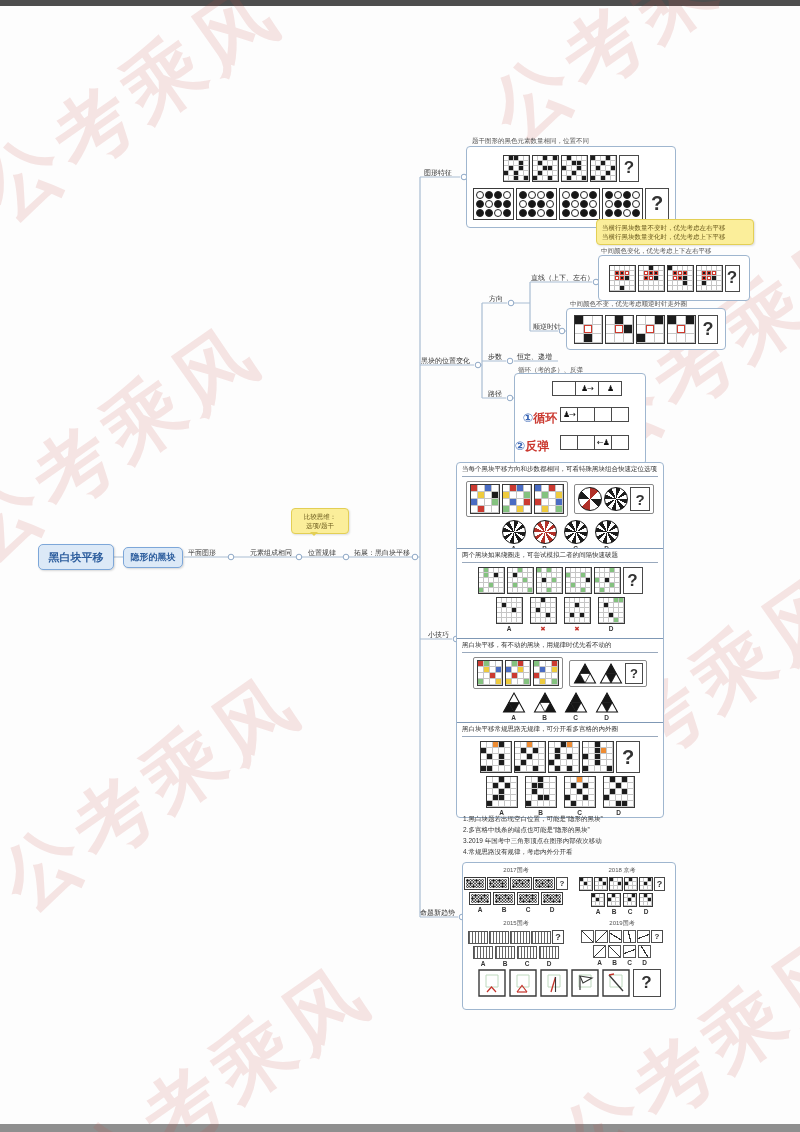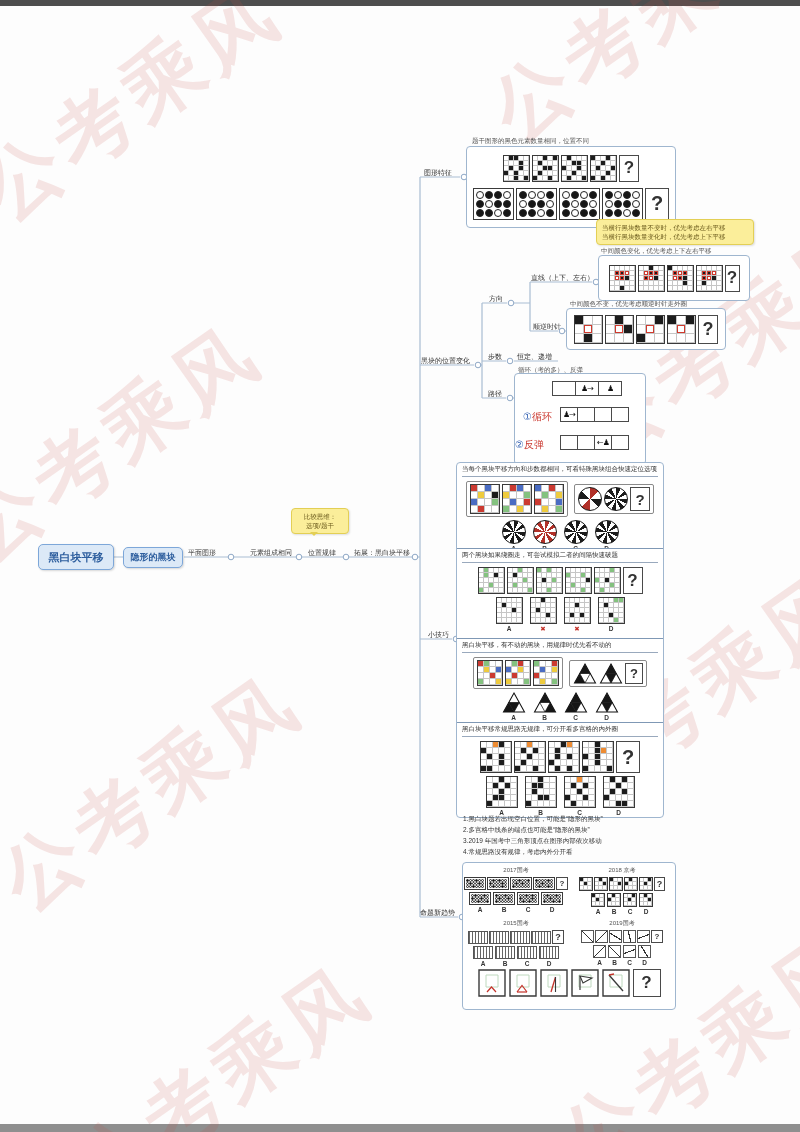--- a/index.html
+++ b/index.html
@@ -35,21 +35,21 @@
   .ansrow{display:flex;align-items:flex-start;justify-content:center;gap:7px;}
   .anslab{font-size:6.5px;color:#333;font-weight:bold;}
   .anslab.red{color:#c5332b;}
   .tipsec{box-sizing:border-box;border-bottom:1px solid #7f98b5;padding:2px 5px 0 5px;overflow:hidden;}
   .tipsec:last-child{border-bottom:none;}
   .tiptitle{font-size:6.5px;color:#333;white-space:nowrap;border-bottom:1px solid #99a9bd;padding-bottom:2px;}
   .tiprow{display:flex;align-items:center;justify-content:center;gap:6px;margin-top:4px;}
   .tnote{position:absolute;font-size:6.5px;color:#333;line-height:11px;white-space:nowrap;}
   .elabel{font-size:6px;color:#555;}
   .egroup{position:absolute;display:flex;flex-direction:column;align-items:center;gap:2px;}
-  .plabel{position:absolute;font-size:10px;font-weight:normal;white-space:nowrap;}
+  .plabel{position:absolute;font-size:12px;font-weight:bold;white-space:nowrap;}
   .plabel .num{color:#3a66b5;}
   .plabel .word{color:#cb3a31;}
 </style>
 </head>
 <body>
 
 <div class="page">
   <div class="edge top"></div>
   <div class="edge bottom"></div>
 

